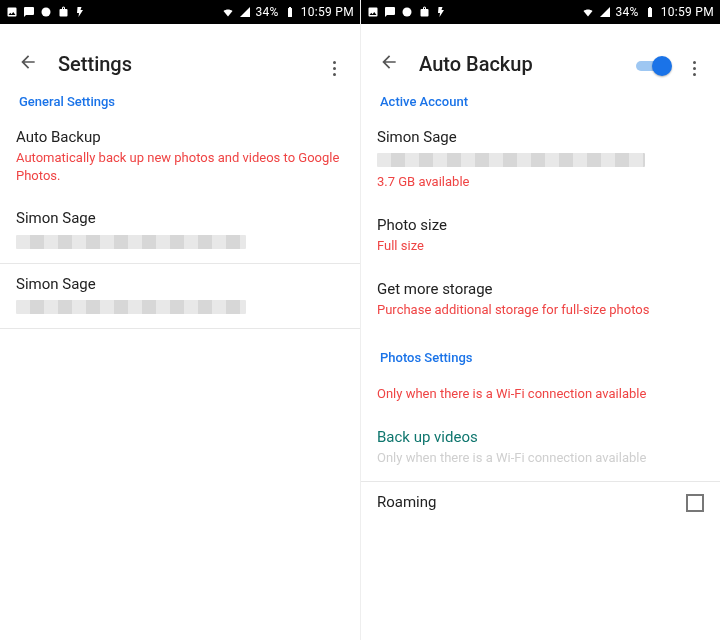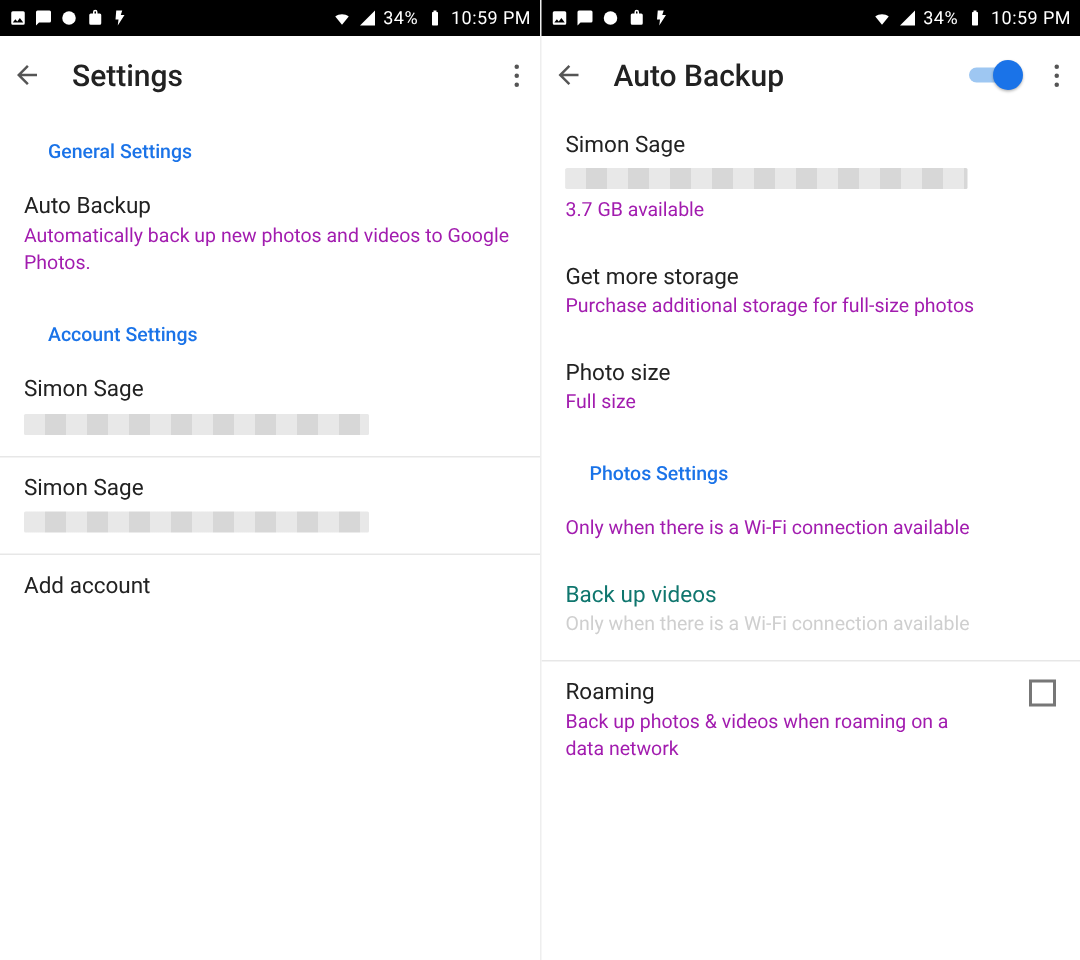--- a/index.html
+++ b/index.html
@@ -9,37 +9,37 @@
   .pane + .pane { border-left: 1px solid #eee; }
 
   
   .statusbar { height: 24px; background: #000; color: #fff; display: flex; align-items: center; justify-content: space-between; padding: 0 6px; font-size: 11px; }
   .sb-left, .sb-right { display: flex; align-items: center; gap: 5px; }
   .sb-icon { width: 12px; height: 12px; display: inline-flex; align-items: center; justify-content: center; }
   .sb-icon svg { width: 12px; height: 12px; fill: #fff; }
   .sb-text { font-size: 12px; letter-spacing: 0.3px; }
 
   
-  .appbar { height: 52px; display: flex; align-items: center; padding: 0 4px; }
+  .appbar { height: 52px; display: flex; align-items: flex-end; padding: 0 14px; }
   .appbar .back { width: 28px; height: 28px; display: flex; align-items: center; justify-content: center; margin-right: 16px; }
   .appbar .back svg { width: 20px; height: 20px; fill: #555; }
   .appbar .title { font-size: 20px; font-weight: 500; color: #222; flex: 1; }
   .appbar .switch { width: 36px; height: 20px; margin-right: 10px; position: relative; }
   .switch-track { position: absolute; top: 5px; left: 0; width: 30px; height: 10px; background: #9ec7f2; border-radius: 5px; }
   .switch-thumb { position: absolute; top: 0; right: 0; width: 20px; height: 20px; background: #1a73e8; border-radius: 50%; box-shadow: 0 1px 2px rgba(0,0,0,0.3); }
   .appbar .overflow { width: 24px; display: flex; flex-direction: column; align-items: center; justify-content: center; gap: 3px; }
   .overflow .dot { width: 3px; height: 3px; background: #555; border-radius: 50%; }
 
   
   .content { flex: 1; overflow: hidden; }
-  .section-header { color: #1a73e8; font-size: 13px; font-weight: 500; padding: 18px 32px 8px; }
+  .section-header { color: #1a73e8; font-size: 13px; font-weight: 500; padding: 18px 19px 8px; }
   .list-item { padding: 10px 16px 14px; }
   .li-title { font-size: 15px; color: #222; line-height: 1.35; }
   .li-title.muted { color: #0f766e; }
-  .li-sub { font-size: 13px; color: #a21caf; line-height: 1.35; margin-top: 2px; }
+  .li-sub { font-size: 13px; color: #ef4444; line-height: 1.35; margin-top: 2px; }
   .li-sub.muted { color: #cfcfcf; }
   .redacted { margin-top: 6px; height: 14px; width: 70%; background: repeating-linear-gradient(90deg,#e8e8e8 0 14px,#d7d7d7 14px 28px); border-radius: 1px; }
   .divider { height: 1px; background: #e7e7e7; }
 
   .roaming-row { display: flex; align-items: flex-start; justify-content: space-between; padding: 10px 16px 4px; gap: 28px; }
   .roaming-text { flex: 1; }
   .checkbox { width: 18px; height: 18px; border: 2px solid #777; margin-top: 2px; }
 
 </style>
 </head>
@@ -111,34 +111,30 @@
       </div>
     </div>
 
     <div class="content">
       <div class="section-header">General Settings</div>
       <div class="list-item">
         <div class="li-title">Auto Backup</div>
         <div class="li-sub">Automatically back up new photos and videos to Google Photos.</div>
       </div>
 
-      <div class="section-header">Account Settings</div>
       <div class="list-item">
         <div class="li-title">Simon Sage</div>
         <div class="redacted"></div>
       </div>
       <div class="divider"></div>
       <div class="list-item">
         <div class="li-title">Simon Sage</div>
         <div class="redacted"></div>
       </div>
       <div class="divider"></div>
-      <div class="list-item">
-        <div class="li-title">Add account</div>
-      </div>
     </div>
   </div>
 
   <div class="pane">
     <div class="statusbar">
       <div class="sb-left">
         <span class="sb-icon">
             <svg viewBox="0 0 24 24">
               <path d="M21 19V5a2 2 0 0 0-2-2H5a2 2 0 0 0-2 2v14a2 2 0 0 0 2 2h14a2 2 0 0 0 2-2zM8.5 13.5l2.5 3 3.5-4.5L19 18H5l3.5-4.5z"></path>
             </svg>
@@ -197,47 +193,47 @@
         <div class="switch-thumb"></div>
       </div>
       <div class="overflow">
         <span class="dot"></span>
           <span class="dot"></span>
           <span class="dot"></span>
       </div>
     </div>
 
     <div class="content">
+      <div class="section-header">Active Account</div>
       <div class="list-item">
         <div class="li-title">Simon Sage</div>
         <div class="redacted" style="width:82%"></div>
         <div class="li-sub" style="margin-top:6px">3.7 GB available</div>
       </div>
 
       <div class="list-item">
+        <div class="li-title">Photo size</div>
+        <div class="li-sub">Full size</div>
+      </div>
+      <div class="list-item">
         <div class="li-title">Get more storage</div>
         <div class="li-sub">Purchase additional storage for full-size photos</div>
-      </div>
-      <div class="list-item">
-        <div class="li-title">Photo size</div>
-        <div class="li-sub">Full size</div>
       </div>
 
       <div class="section-header">Photos Settings</div>
       <div class="list-item">
         <div class="li-sub">Only when there is a Wi-Fi connection available</div>
       </div>
       <div class="list-item">
         <div class="li-title muted">Back up videos</div>
         <div class="li-sub muted">Only when there is a Wi-Fi connection available</div>
       </div>
       <div class="divider"></div>
       <div class="roaming-row">
         <div class="roaming-text">
           <div class="li-title">Roaming</div>
-          <div class="li-sub">Back up photos &amp; videos when roaming on a data network</div>
         </div>
         <div class="checkbox"></div>
       </div>
     </div>
   </div>
 
 </div>
 
 </body></html>

